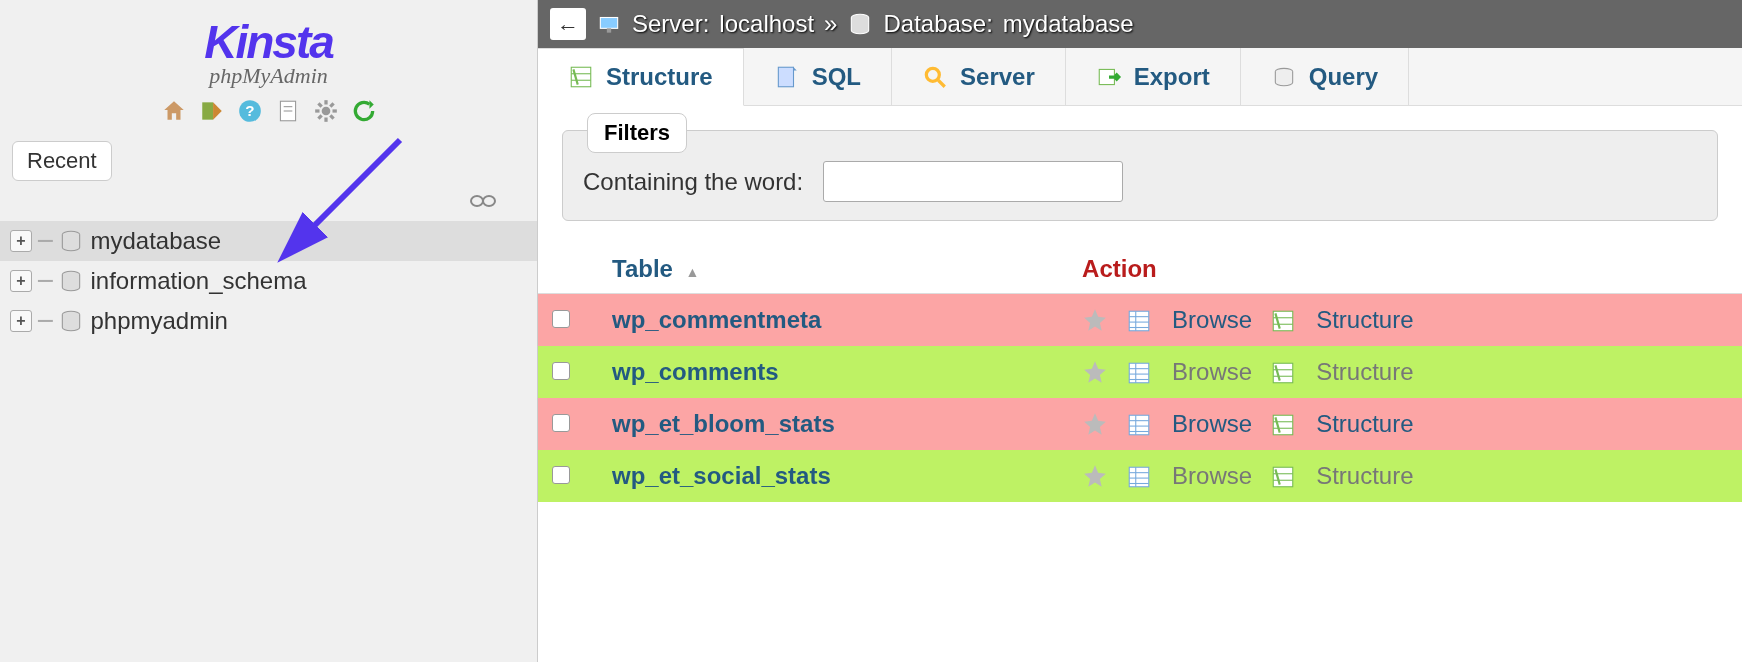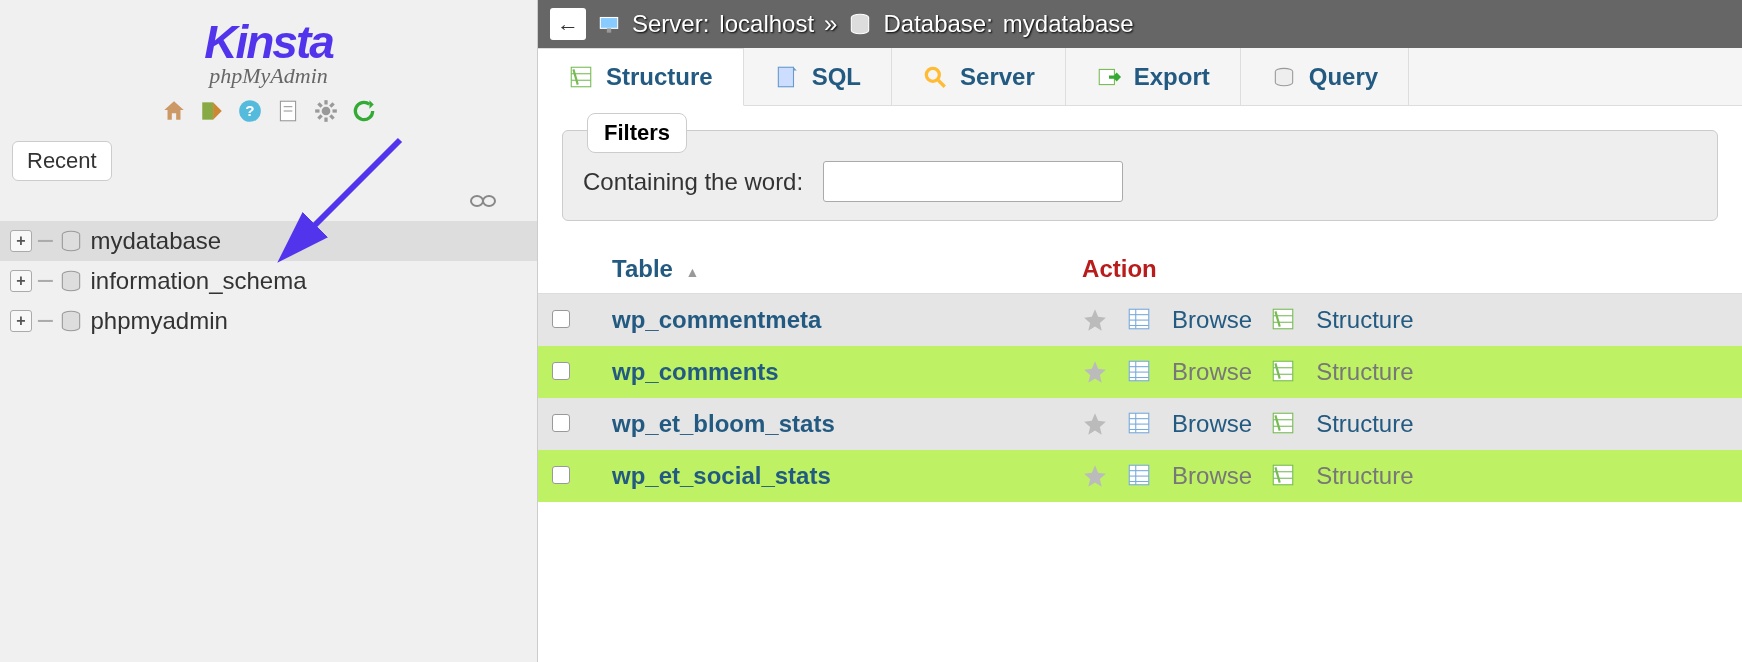--- a/index.html
+++ b/index.html
@@ -26,25 +26,25 @@
 .tab { padding: 14px 30px; display: flex; align-items: center; gap: 12px; cursor: pointer; border-right: 1px solid #ddd; font-size: 24px; color: #235a81; font-weight: bold; }
 .tab.active { background: #fff; border-top: 1px solid #ddd; border-bottom: 1px solid #fff; margin-bottom: -1px; }
 .filters-box { margin: 24px; border: 1px solid #ccc; border-radius: 6px; padding: 30px 20px 18px; position: relative; background: #eee; }
 .filters-legend { position: absolute; top: -18px; left: 24px; background: #fff; border: 1px solid #ccc; border-radius: 8px; padding: 6px 16px; font-size: 22px; font-weight: bold; }
 .filter-row { display: flex; align-items: center; gap: 20px; font-size: 24px; color: #333; }
 .filter-row input { border: 1px solid #aaa; border-radius: 3px; padding: 8px; font-size: 20px; width: 300px; }
 .table-grid { width: 100%; border-collapse: collapse; }
 .table-grid th { text-align: left; padding: 10px 14px; font-size: 24px; color: #b91c1c; background: #fff; border-bottom: 1px solid #ddd; }
 .table-grid th.sortable { color: #235a81; cursor: pointer; }
 .table-grid td { padding: 12px 14px; font-size: 24px; }
-.table-grid tr.odd td { background: #e5e5e5; }
+.table-grid tr.odd td { background: #fca5a5; }
 .table-grid tr.even td { background: #bef264; }
 .table-name { color: #235a81; font-weight: bold; cursor: pointer; }
 .action-links { display: flex; align-items: center; gap: 18px; }
-.action-link { color: #235a81; display: flex; align-items: flex-start; gap: 20px; cursor: pointer; }
+.action-link { color: #235a81; display: flex; align-items: flex-end; gap: 20px; cursor: pointer; }
 .action-link.muted { color: #777; }
 .checkbox { width: 18px; height: 18px; border: 1px solid #999; border-radius: 3px; background: #fff; display: inline-block; cursor: pointer; }
 .sort-arrow { font-size: 14px; color: #999; margin-left: 6px; }
 .icon-svg { width: 26px; height: 26px; flex-shrink: 0; }
 </style>
 </head>
 <body>
 
 <div class="sidebar">
   <div class="logo-area">

